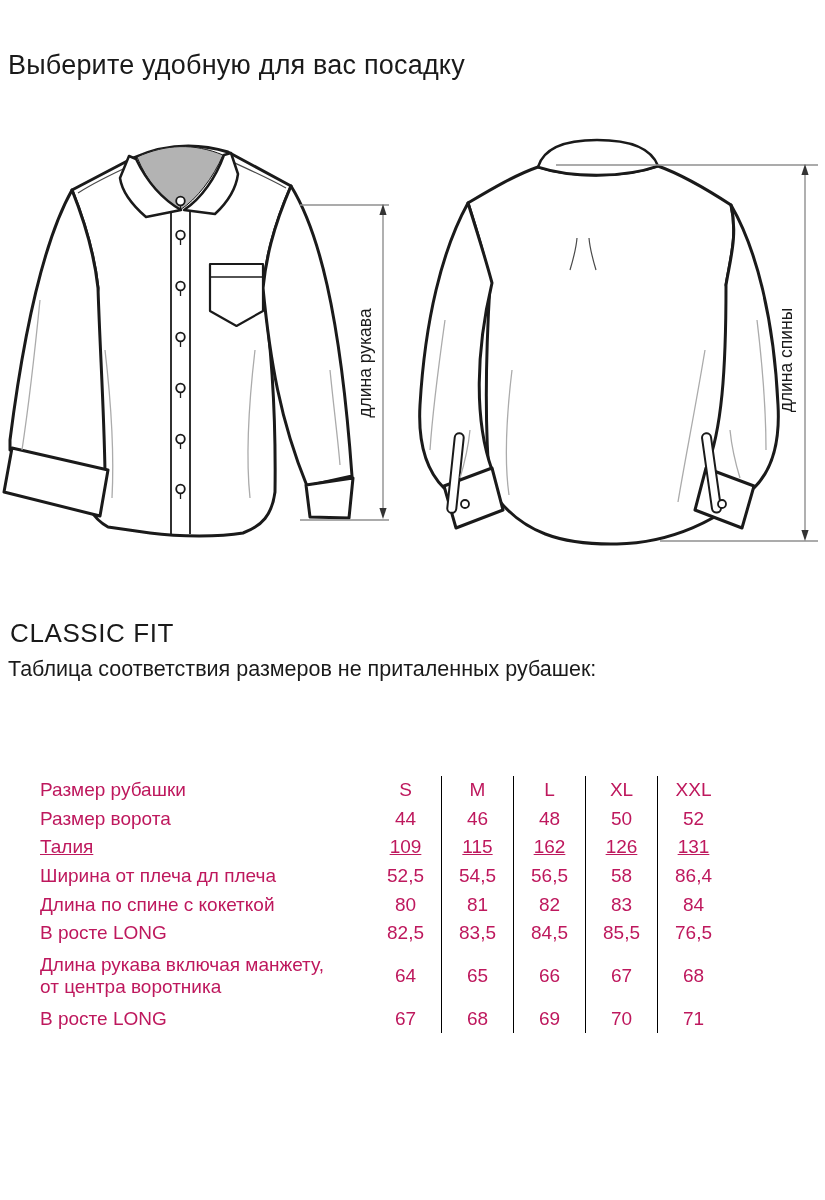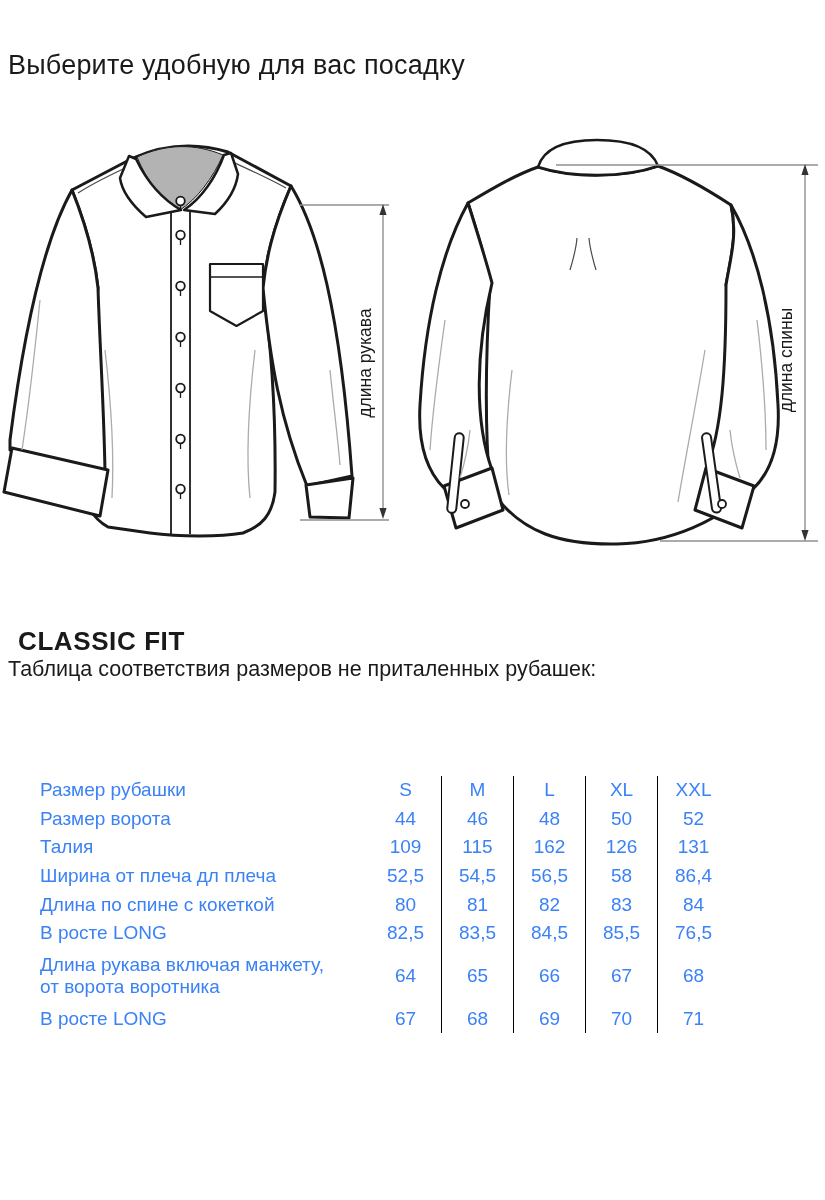--- a/index.html
+++ b/index.html
@@ -6,30 +6,30 @@
   body{
     width:825px;height:1200px;position:relative;overflow:hidden;
     font-family:"Liberation Sans","DejaVu Sans",sans-serif;color:#1a1a1a;
   }
   .title{
     position:absolute;top:50px;left:8px;width:825px;
     font-size:27px;font-weight:400;letter-spacing:0.2px;
   }
   .diagrams{position:absolute;top:120px;left:0;}
   .fit-heading{
-    position:absolute;left:10px;top:618px;margin:8px;
-    font-size:26px;font-weight:700;letter-spacing:0.6px;
+    position:absolute;left:10px;top:618px;margin:0;
+    font-size:26px;font-weight:400;letter-spacing:0.6px;
   }
   .table-caption{
     position:absolute;left:8px;top:657px;margin:0;
     font-size:21.5px;font-weight:400;text-align:right;
   }
   table.size{
     position:absolute;left:40px;top:776px;border-collapse:collapse;
-    font-size:19px;color:#3b82f6;table-layout:fixed;
+    font-size:19px;color:#be185d;table-layout:fixed;
   }
   table.size td{padding:0;vertical-align:middle;}
   td.lbl{width:330px;text-align:left;}
   td.val{width:71px;text-align:center;}
   td.val + td.val{border-left:1px solid #000;}
   .shape{stroke:#1a1a1a;fill:#ffffff;stroke-linejoin:round;stroke-linecap:round;}
   .thick{stroke-width:3;}
   .mid{stroke-width:2.2;fill:none;}
   .seam{stroke:#4a4a4a;stroke-width:1.2;fill:none;}
   .crease{stroke:#ababab;stroke-width:1.3;fill:none;}
@@ -168,21 +168,21 @@
       <tr style="height: 28.6px; margin-left: 48px;">
         <td class="lbl">
           <div>Размер ворота</div>
         </td>
         <td class="val">44</td>
         <td class="val">46</td>
         <td class="val">48</td>
         <td class="val">50</td>
         <td class="val">52</td>
       </tr>
-      <tr style="height: 28.6px;">
+      <tr style="height: 28.6px; text-decoration: underline;">
         <td class="lbl">
           <div>Талия</div>
         </td>
         <td class="val">109</td>
         <td class="val">115</td>
         <td class="val">162</td>
         <td class="val">126</td>
         <td class="val">131</td>
       </tr>
       <tr style="height: 28.6px;">
@@ -211,21 +211,21 @@
         </td>
         <td class="val">82,5</td>
         <td class="val">83,5</td>
         <td class="val">84,5</td>
         <td class="val">85,5</td>
         <td class="val">76,5</td>
       </tr>
       <tr style="height: 57px; margin-left: 44px;">
         <td class="lbl">
           <div>Длина рукава включая манжету,</div>
-          <div>от ворота воротника</div>
+          <div>от центра воротника</div>
         </td>
         <td class="val">64</td>
         <td class="val">65</td>
         <td class="val">66</td>
         <td class="val">67</td>
         <td class="val">68</td>
       </tr>
       <tr style="height: 28.6px;">
         <td class="lbl">
           <div>В росте LONG</div>

